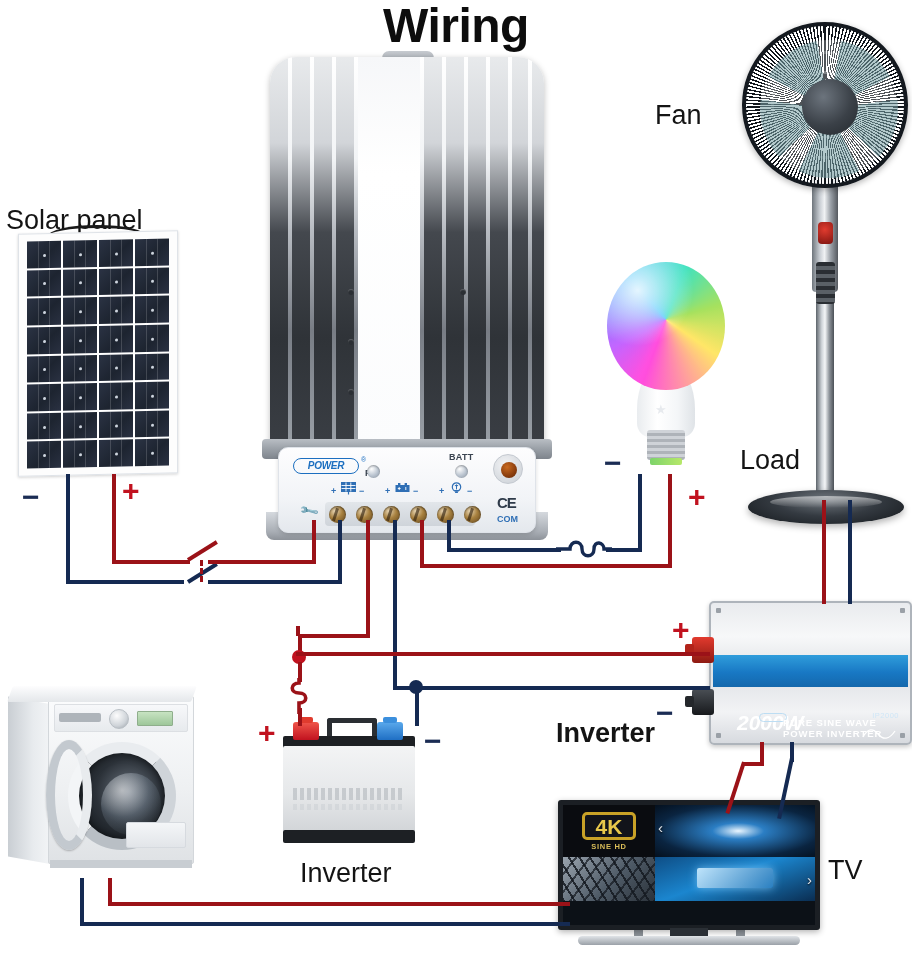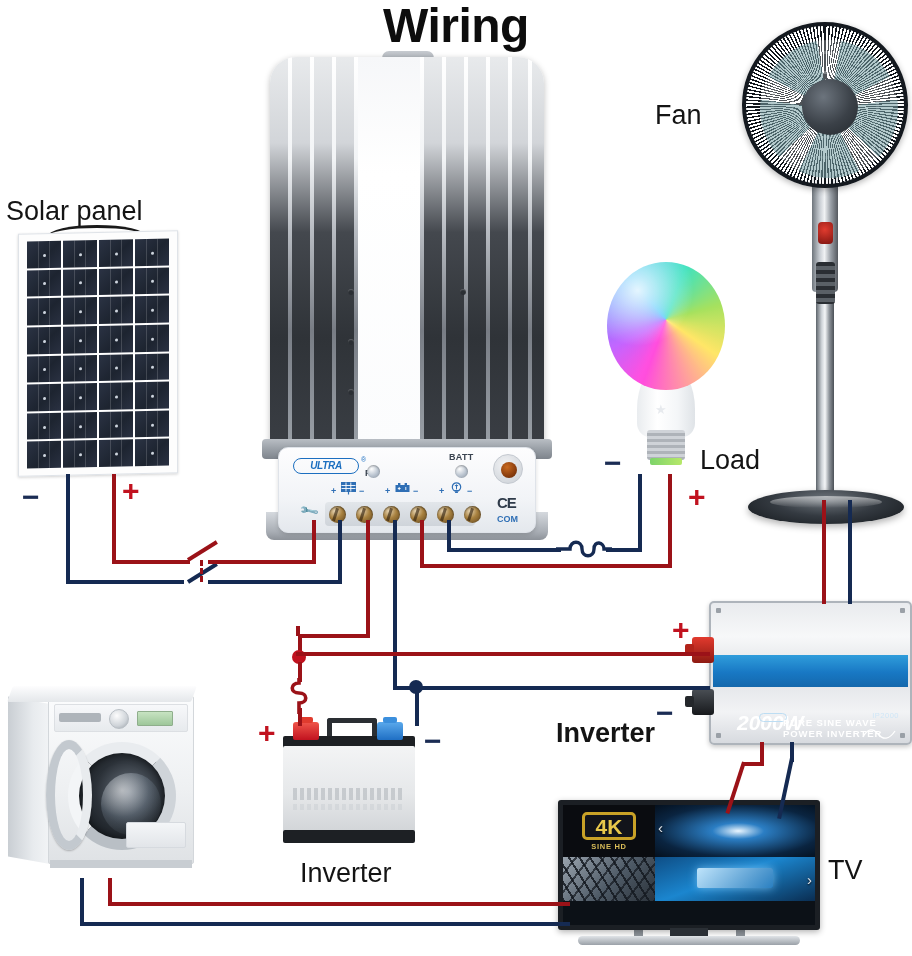--- a/index.html
+++ b/index.html
@@ -12,23 +12,23 @@
   }
   #stage { position:absolute; inset:0; }
 
   
   .title {
     position:absolute; left:0; top:-2px; width:912px;
     text-align:center; font-size:48px; font-weight:bold;
     color:#0d0d0d; letter-spacing:-0.5px;
   }
   .lbl { position:absolute; font-size:27px; color:#141414; white-space:nowrap; }
-  .lbl-solar { left:6px;  top:196px; }
+  .lbl-solar { left:6px;  top:205px; }
   .lbl-fan   { left:655px; top:100px; }
-  .lbl-load  { left:700px; top:445px; }
+  .lbl-load  { left:740px; top:445px; }
   .lbl-inv   { left:556px; top:718px;font-weight:bold; }
   .lbl-batt  { left:300px; top:858px; }
   .lbl-tv    { left:828px; top:855px; }
 
   .sign { position:absolute; font-weight:bold; line-height:1; }
   .sign-minus { color:#1b2c54; }
   .sign-plus  { color:#c1121f; }
 
   
   .w { position:absolute; }
@@ -432,21 +432,21 @@
         <div class="fin" style="left:258px"></div>
       <div class="cc-screw" style="left:78px; top:232px"></div>
       <div class="cc-screw" style="left:78px; top:282px"></div>
       <div class="cc-screw" style="left:78px; top:332px"></div>
       <div class="cc-screw" style="left:190px; top:232px"></div>
     </div>
     <div class="cc-rim"></div>
     <div class="cc-bottom"></div>
 
     <div class="cc-face">
-      <div class="brand">ULTRA</div>
+      <div class="brand">POWER</div>
       <div class="brand-tm">®</div>
 
       <div class="led-lbl" style="left:86px; top:20px;">PV</div>
       <div class="led" style="left:88px; top:17px;"></div>
 
       <div class="led-lbl" style="left:170px; top:4px;text-align:right;">BATT</div>
       <div class="led" style="left:176px; top:17px;"></div>
 
       <div class="com-port"></div>
       <div class="ce">CE</div>

